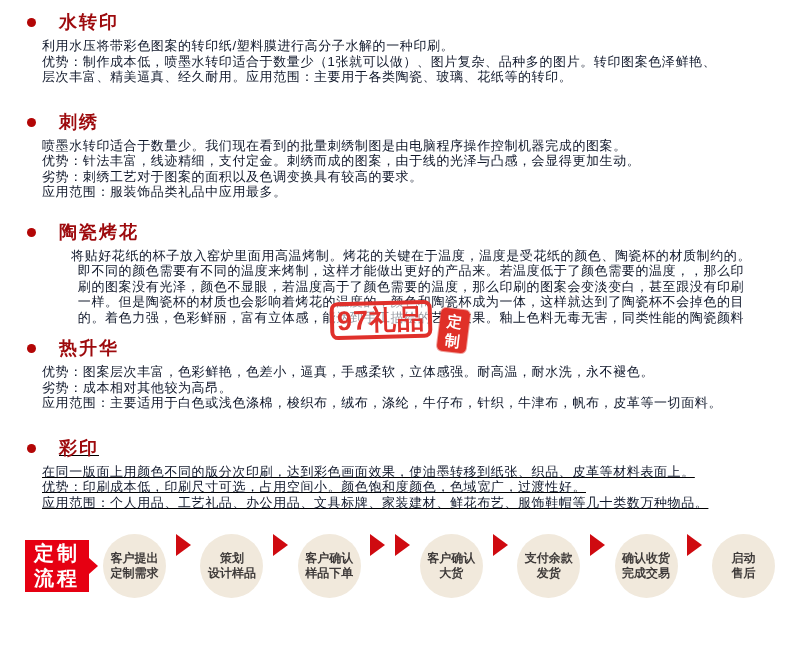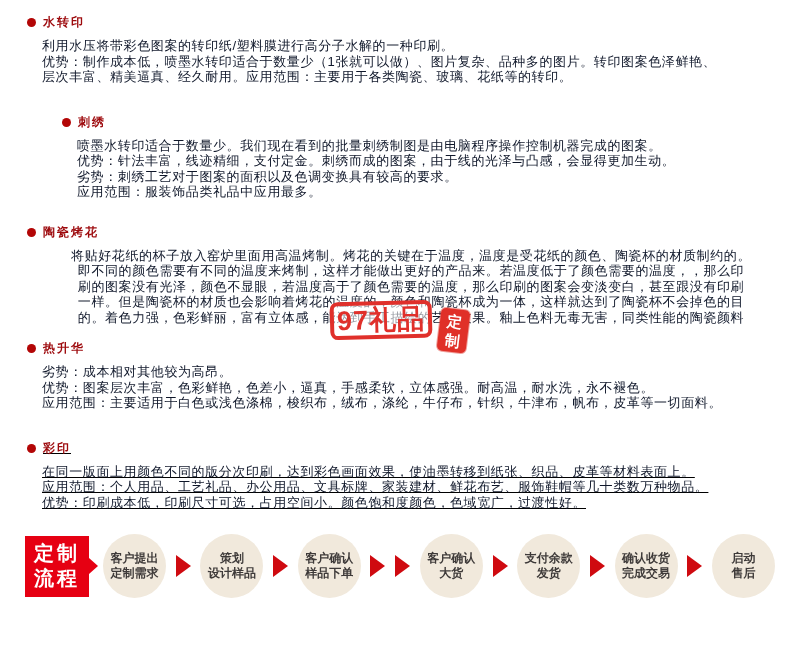--- a/index.html
+++ b/index.html
@@ -7,26 +7,26 @@
     width:800px;height:648px;background:#ffffff;
     font-family:"Liberation Sans","DejaVu Sans",sans-serif;
     overflow:hidden;
   }
   .page{position:relative;width:800px;height:648px;background:#fff;}
 
   
   .topic{margin:0;}
   .topic .head{display:flex;align-items:center;margin-left:27px;height:19px;}
   .topic .bullet{width:9px;height:9px;border-radius:50%;background:#b30606;flex:0 0 auto;}
-  .topic h2{margin:0 0 0 7px;font-size:12px;line-height:19px;font-weight:bold;color:#9d0a0d;letter-spacing:2px;}
+  .topic h2{margin:0 0 0 23px;font-size:18px;line-height:19px;font-weight:bold;color:#9d0a0d;letter-spacing:2px;}
   .topic .body{margin:6px 20px 0 42px;font-size:13px;line-height:15.5px;color:#0f172a;letter-spacing:0.6px;}
   .topic .line{white-space:nowrap;overflow:hidden;}
 
   .topic.s1{padding-top:13px;}
-  .topic.s2{margin-top:28px;padding-left:35px;}
+  .topic.s2{margin-top:28px;}
   .topic.s3{margin-top:23px;text-align:center;}
   .topic.s4{margin-top:14px;}
   .topic.s5{margin-top:28px;text-decoration:underline;}
 
   
   .watermark{position:absolute;left:330px;top:301px;display:flex;align-items:flex-start;pointer-events:none;}
   .wm-brand{
     border:4px solid #e0302b;border-radius:8px;color:#e0302b;background:rgba(255,255,255,0.55);
     font-size:27px;font-weight:bold;line-height:30px;padding:0 3px;letter-spacing:1px;
     transform:rotate(-1.5deg);
@@ -34,30 +34,30 @@
   .wm-seal{
     margin:8px 0 0 7px;width:29px;height:43px;background:#e03028;border-radius:5px;
     color:#fff;font-size:15px;font-weight:bold;line-height:19px;text-align:center;
     display:flex;flex-direction:column;justify-content:center;transform:rotate(7deg);
     box-shadow:0 0 0 1px rgba(224,48,40,.45);
   }
 
   
   .flow{margin:24px 25px 0 25px;display:flex;align-items:center;}
   .flow-label{
-    position:relative;flex:0 0 auto;width:64px;height:61px;background:#e60012;color:#fff;
+    position:relative;flex:0 0 auto;width:64px;height:52px;background:#e60012;color:#fff;
     display:flex;flex-direction:column;justify-content:center;text-align:center;
     font-size:20px;font-weight:bold;line-height:25px;letter-spacing:3px;
   }
   .flow-label::after{
     content:"";position:absolute;right:-9px;top:50%;margin-top:-8px;
     width:0;height:0;border-left:9px solid #e60012;
     border-top:8px solid transparent;border-bottom:8px solid transparent;
   }
-  .flow-steps{flex:1;display:flex;align-items:center;justify-content:space-between;margin-left:14px;gap:9px;}
+  .flow-steps{flex:1;display:flex;justify-content:space-between;margin-left:14px;gap:9px;}
   .step{
     width:63px;height:64px;border-radius:50%;background:#f1e9dc;
     display:flex;flex-direction:column;justify-content:center;text-align:center;
     font-size:12px;font-weight:bold;color:#3e3a39;line-height:15px;flex:0 0 auto;
   }
   .flow-arrow{
     width:0;height:0;flex:0 0 auto;
     border-left:15px solid #cf0a10;
     border-top:11px solid transparent;
     border-bottom:11px solid transparent;
@@ -106,35 +106,35 @@
       <div class="line">的。着色力强，色彩鲜丽，富有立体感，能达到手工描绘的艺术效果。釉上色料无毒无害，同类性能的陶瓷颜料</div>
     </div>
   </section>
 
   <section class="topic s4">
     <div class="head">
       <span class="bullet"></span>
       <h2>热升华</h2>
     </div>
     <div class="body">
+      <div class="line">优势：图案层次丰富，色彩鲜艳，色差小，逼真，手感柔软，立体感强。耐高温，耐水洗，永不褪色。</div>
       <div class="line">劣势：成本相对其他较为高昂。</div>
-      <div class="line">优势：图案层次丰富，色彩鲜艳，色差小，逼真，手感柔软，立体感强。耐高温，耐水洗，永不褪色。</div>
       <div class="line">应用范围：主要适用于白色或浅色涤棉，梭织布，绒布，涤纶，牛仔布，针织，牛津布，帆布，皮革等一切面料。</div>
     </div>
   </section>
 
   <section class="topic s5">
     <div class="head">
       <span class="bullet"></span>
       <h2>彩印</h2>
     </div>
     <div class="body">
       <div class="line">在同一版面上用颜色不同的版分次印刷，达到彩色画面效果，使油墨转移到纸张、织品、皮革等材料表面上。</div>
+      <div class="line">优势：印刷成本低，印刷尺寸可选，占用空间小。颜色饱和度颜色，色域宽广，过渡性好。</div>
       <div class="line">应用范围：个人用品、工艺礼品、办公用品、文具标牌、家装建材、鲜花布艺、服饰鞋帽等几十类数万种物品。</div>
-      <div class="line">优势：印刷成本低，印刷尺寸可选，占用空间小。颜色饱和度颜色，色域宽广，过渡性好。</div>
     </div>
   </section>
 
   <div class="watermark">
     <div class="wm-brand">97礼品</div>
     <div class="wm-seal">
       <span>定</span>
       <span>制</span>
     </div>
   </div>

